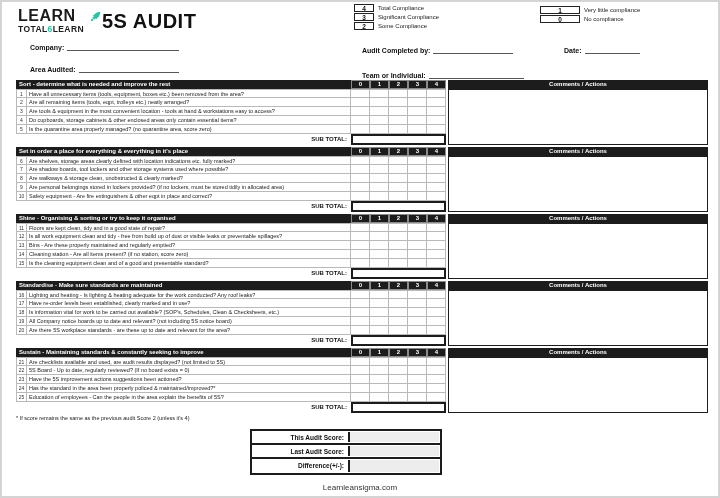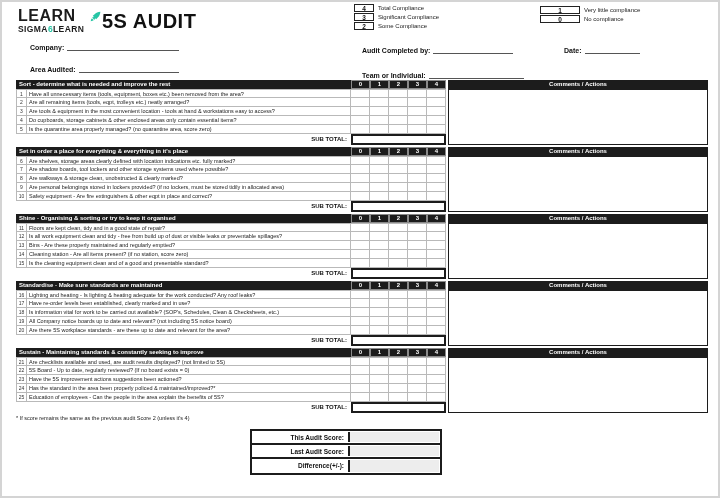--- a/index.html
+++ b/index.html
@@ -64,21 +64,21 @@
   <div class="hdr">
     <div class="logo">
       <div class="logo-top">
         <span>LEARN</span>
         <svg class="rocket" viewBox="0 0 24 24">
           <path fill="#27c5a5" d="M21 3c-4.5.3-8.1 2-10.6 4.9L7 10.8l2.1 2.1-3.5 1.1 4.5 4.5 1.1-3.5 2.1 2.1 2.9-3.4C19.1 11.2 20.7 7.5 21 3z"></path>
           <path fill="#27c5a5" d="M5.5 15.5c-1.2.4-2.1 2.7-2.4 5.4 2.7-.3 5-1.2 5.4-2.4z"></path>
         </svg>
       </div>
       <div class="logo-bottom">
-        <span>SIGMA</span><span class="accent">6</span><span>LEARN</span>
+        <span>TOTAL</span><span class="accent">6</span><span>LEARN</span>
       </div>
     </div>
 
     <div class="doc-title">5S AUDIT</div>
 
     <div class="legend" style="left:352px; top:2px;">
         <div class="legend-row">
           <div class="legend-box sm">4</div>
           <div class="legend-label">Total Compliance</div>
         </div>
@@ -527,13 +527,14 @@
       <div class="summary-row">
         <div class="summary-label">Last Audit Score:</div>
         <div class="summary-value"></div>
       </div>
       <div class="summary-row">
         <div class="summary-label">Difference(+/-):</div>
         <div class="summary-value"></div>
       </div>
     </div>
 
+  <div class="footer">Learnleansigma.com</div>
 </div>
 
 </body></html>

